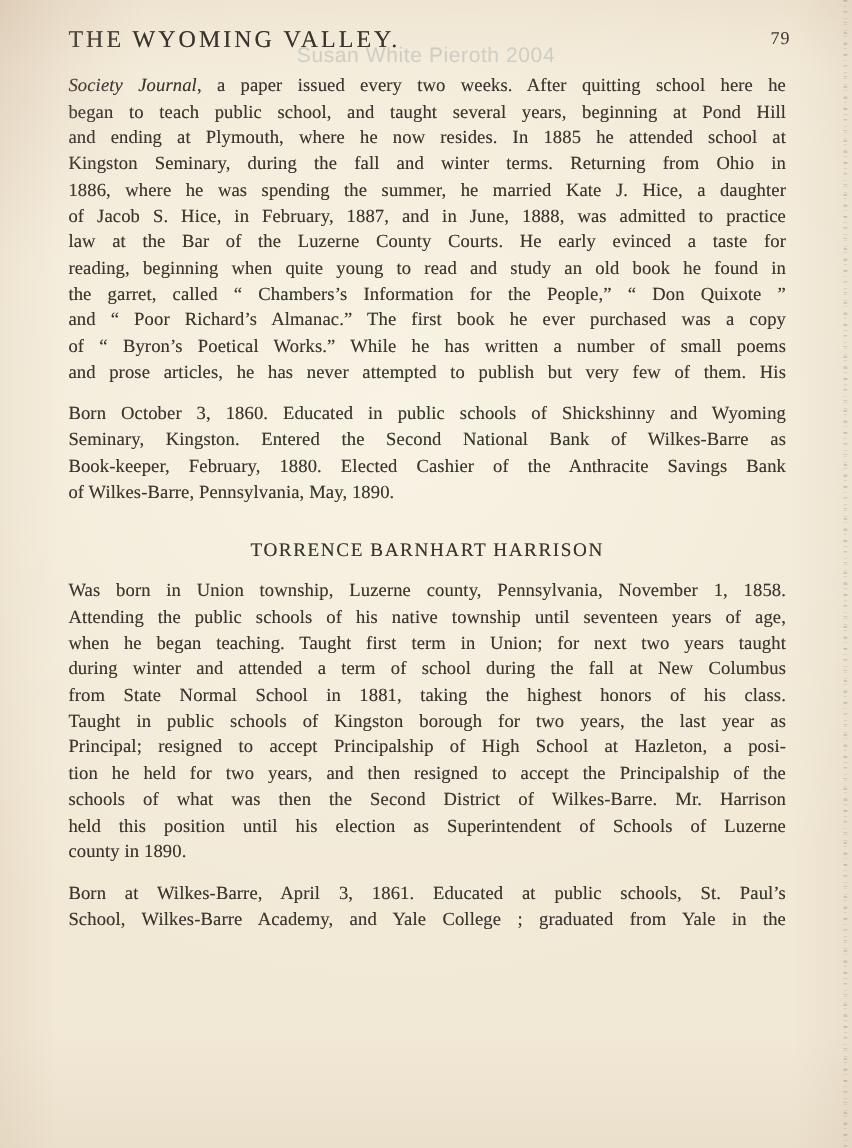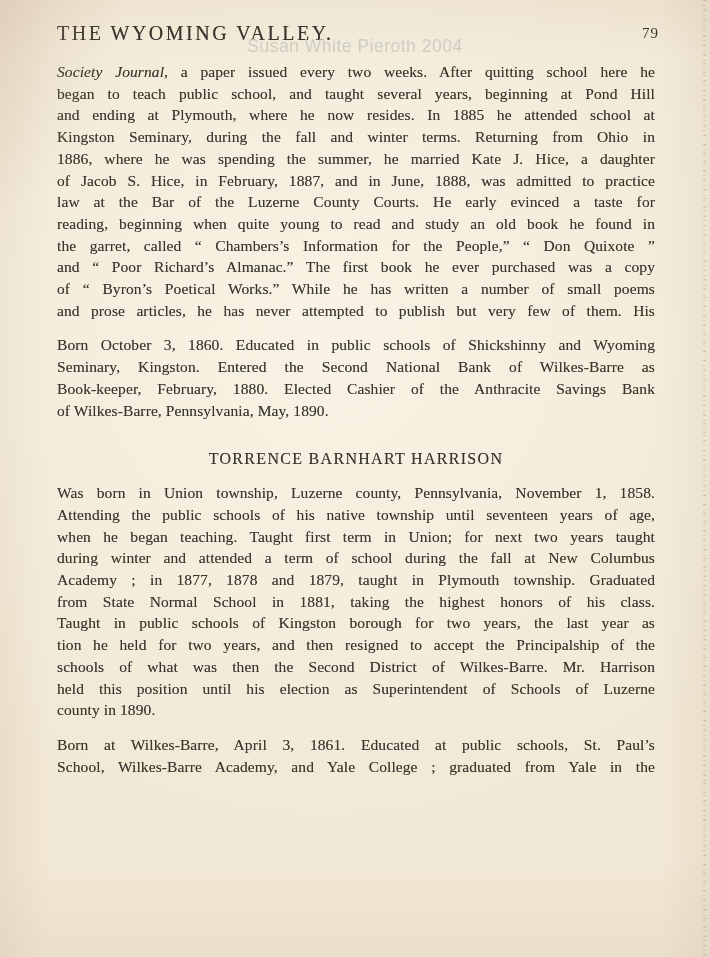--- a/index.html
+++ b/index.html
@@ -98,23 +98,23 @@
             <div class="text-line no-stretch"><span>of Wilkes-Barre, Pennsylvania, May, 1890.</span></div>
           </div>
         </section>
         <section class="sec sec-2">
           <h2 class="sec-heading"><span>TORRENCE BARNHART HARRISON</span></h2>
           <div class="sec-para">
             <div class="text-line"><span>Was born in Union township, Luzerne county, Pennsylvania, November 1, 1858.</span></div>
             <div class="text-line"><span>Attending the public schools of his native township until seventeen years of age,</span></div>
             <div class="text-line"><span>when he began teaching.  Taught first term in Union; for next two years taught</span></div>
             <div class="text-line"><span>during winter and attended a term of school during the fall at New Columbus</span></div>
-            <div class="text-line"><span>Academy ; in 1877, 1878 and 1879, taught in Plymouth township.  Graduated</span></div>
             <div class="text-line"><span>from State Normal School in 1881, taking the highest honors of his class.</span></div>
             <div class="text-line"><span>Taught in public schools of Kingston borough for two years, the last year as</span></div>
+            <div class="text-line"><span>Principal; resigned to accept Principalship of High School at Hazleton, a posi-</span></div>
             <div class="text-line"><span>tion he held for two years, and then resigned to accept the Principalship of the</span></div>
             <div class="text-line"><span>schools of what was then the Second District of Wilkes-Barre.  Mr. Harrison</span></div>
             <div class="text-line"><span>held this position until his election as Superintendent of Schools of Luzerne</span></div>
             <div class="text-line no-stretch"><span>county in 1890.</span></div>
           </div>
         </section>
         <section class="sec sec-3">
           <div class="sec-para">
             <div class="text-line"><span>Born at Wilkes-Barre, April 3, 1861.  Educated at public schools, St. Paul’s</span></div>
             <div class="text-line"><span>School, Wilkes-Barre Academy, and Yale College ; graduated from Yale in the</span></div>

